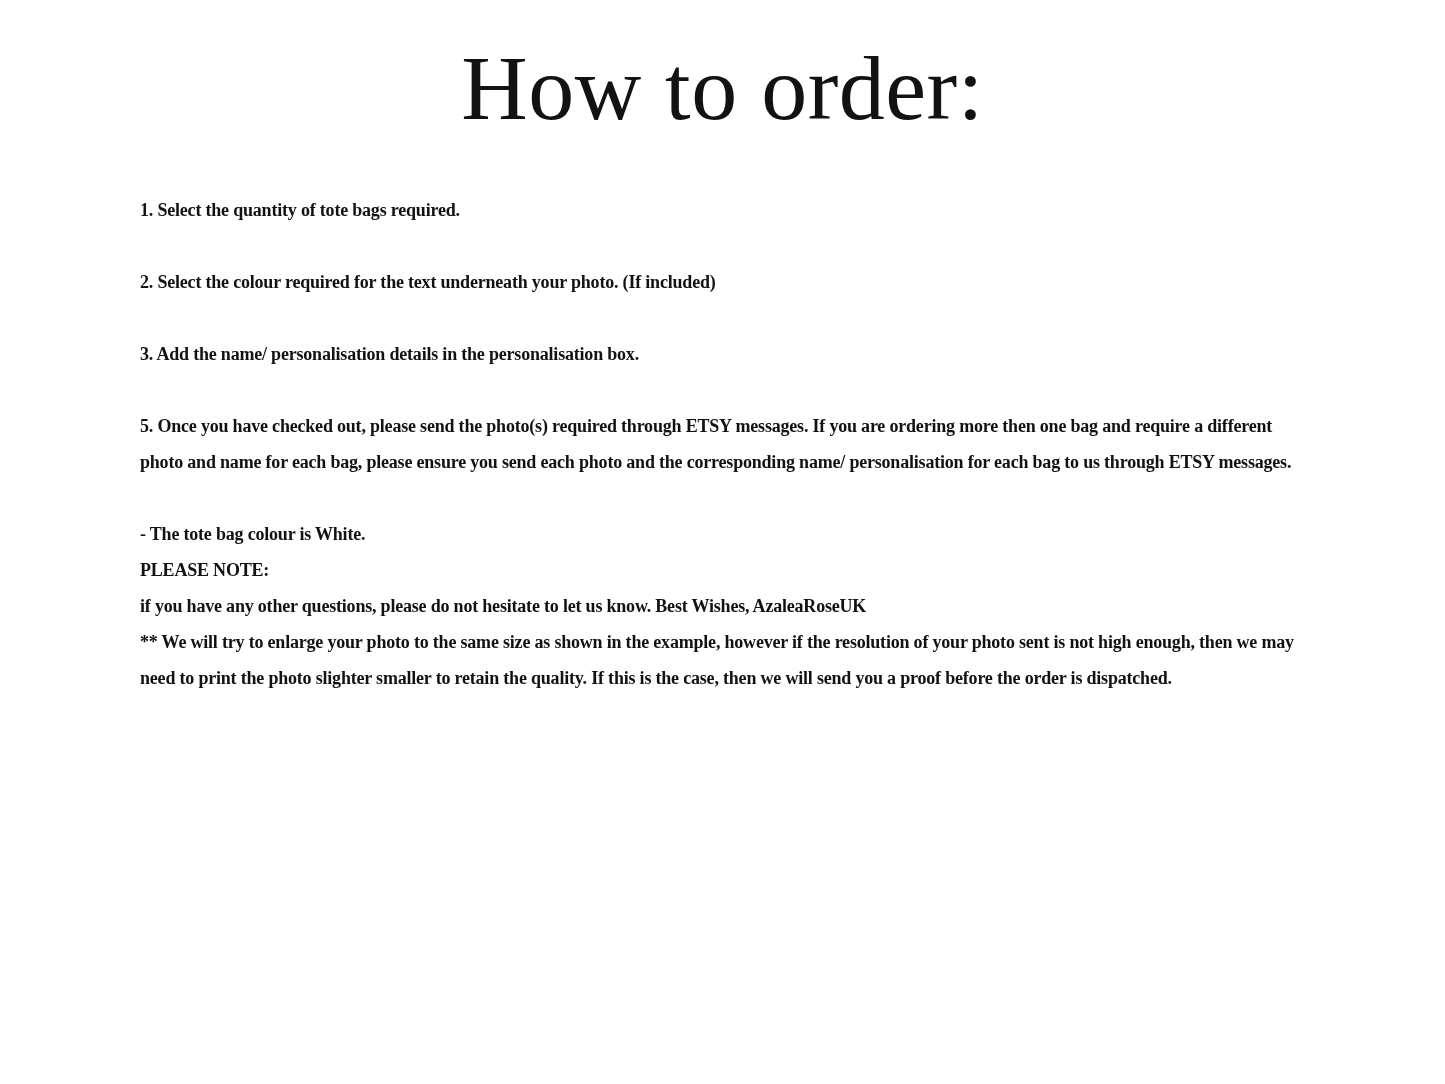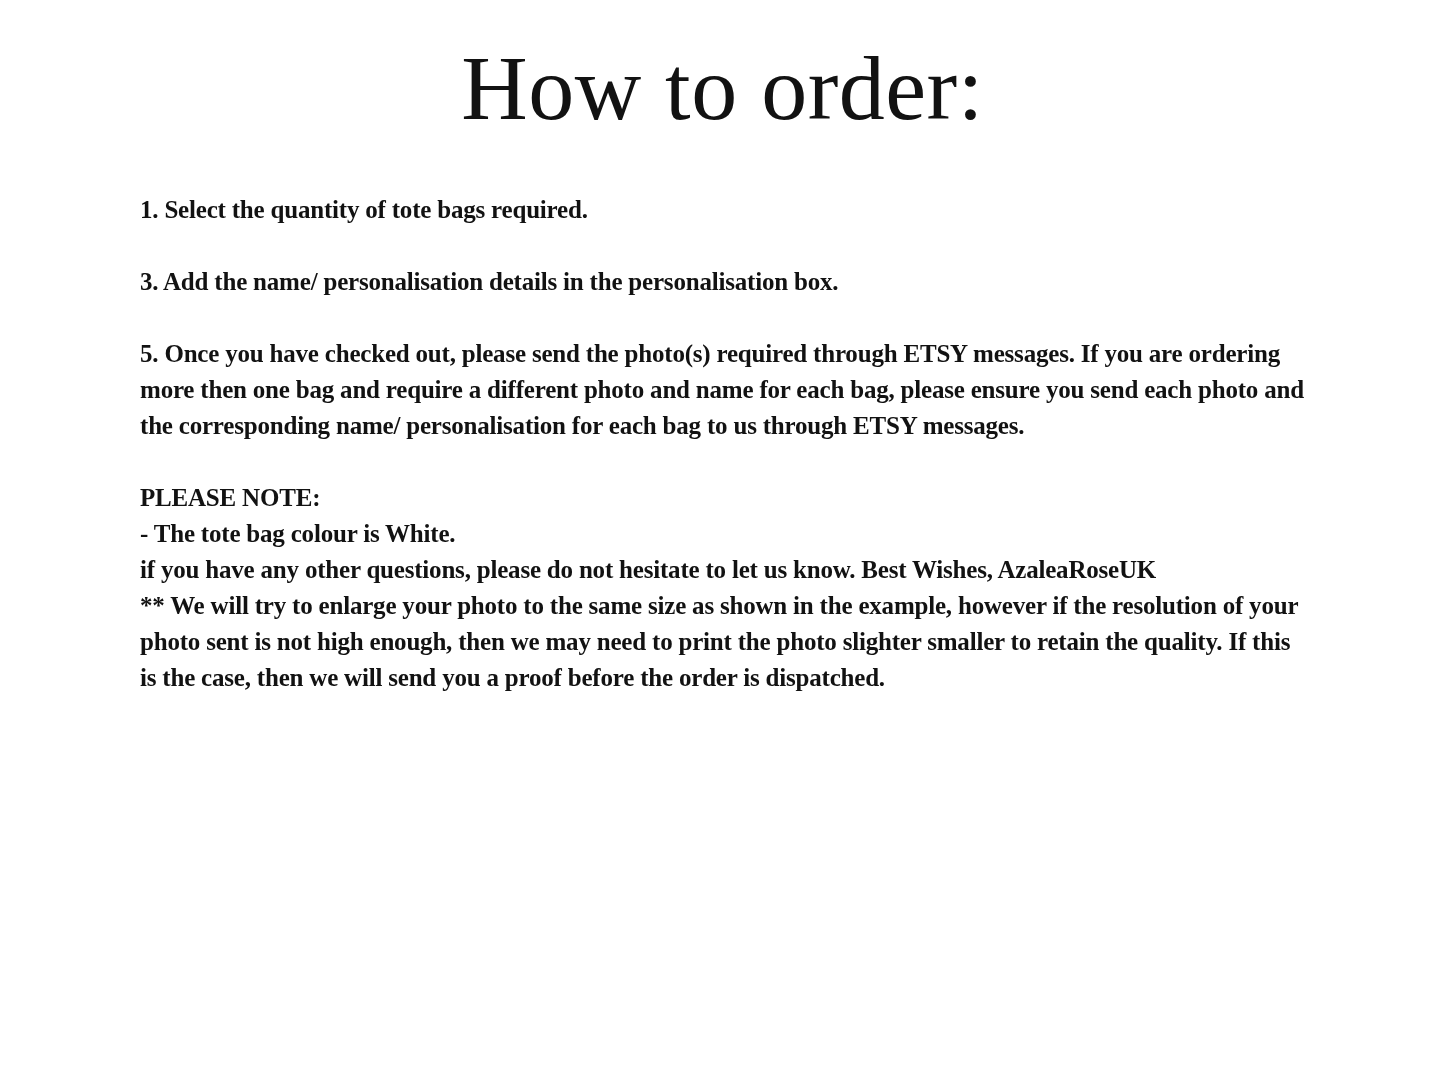--- a/index.html
+++ b/index.html
@@ -28,48 +28,49 @@
     color: var(--ink, #121212);
   }
   .content {
     margin: 50px 140px 0 140px;
     width: 1165px;
   }
   .para {
     margin: 0 0 36px 0;
     font-family: "Liberation Serif", "DejaVu Serif", serif;
     font-weight: 700;
-    font-size: 25px;
+    font-size: 18px;
     line-height: 36px;
     letter-spacing: -0.2px;
     color: var(--ink, #121212);
   }
   .para.tight {
     margin-bottom: 0;
   }
 </style>
 </head>
 <body>
 
 <div class="page">
 
   <h1 class="title">How to order:</h1>
 
   <div class="content">
 
     <p class="para">1. Select the quantity of tote bags required.</p>
 
+    <p class="para">2. Select the colour required for the text underneath your photo. (If included)</p>
 
     <p class="para">3. Add the name/ personalisation details in the personalisation box.</p>
 
     <p class="para">5. Once you have checked out, please send the photo(s) required through ETSY messages. If you are ordering more then one bag and require a different photo and name for each bag, please ensure you send each photo and the corresponding name/ personalisation for each bag to us through ETSY messages.</p>
 
+    <p class="para tight">- The tote bag colour is White.</p>
+
     <p class="para tight">PLEASE NOTE:</p>
-
-    <p class="para tight">- The tote bag colour is White.</p>
 
 
     <p class="para tight">if you have any other questions, please do not hesitate to let us know. Best Wishes, AzaleaRoseUK</p>
 
     <p class="para">** We will try to enlarge your photo to the same size as shown in the example, however if the resolution of your photo sent is not high enough, then we may need to print the photo slighter smaller to retain the quality. If this is the case, then we will send you a proof before the order is dispatched.</p>
 
   </div>
 </div>
 
 </body></html>

